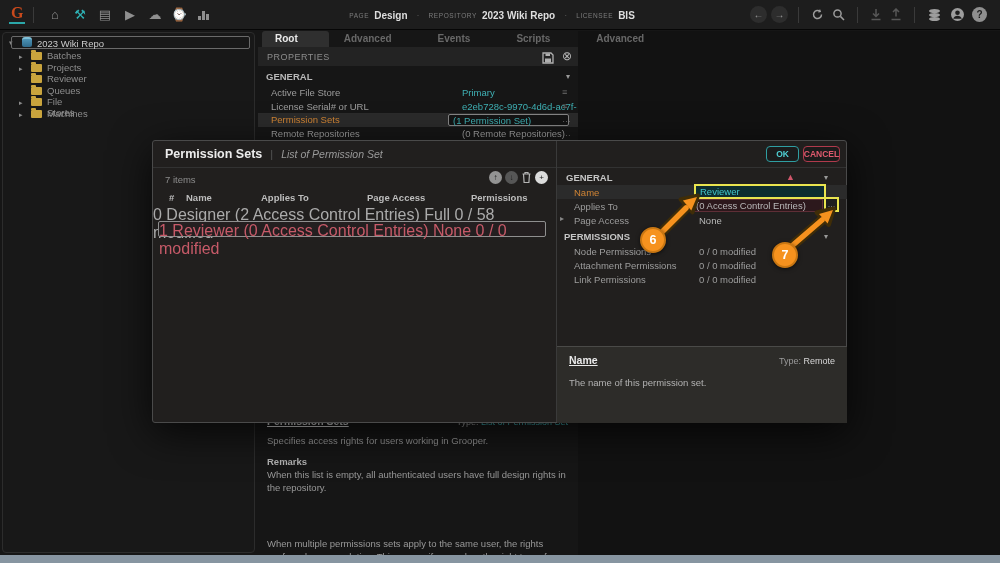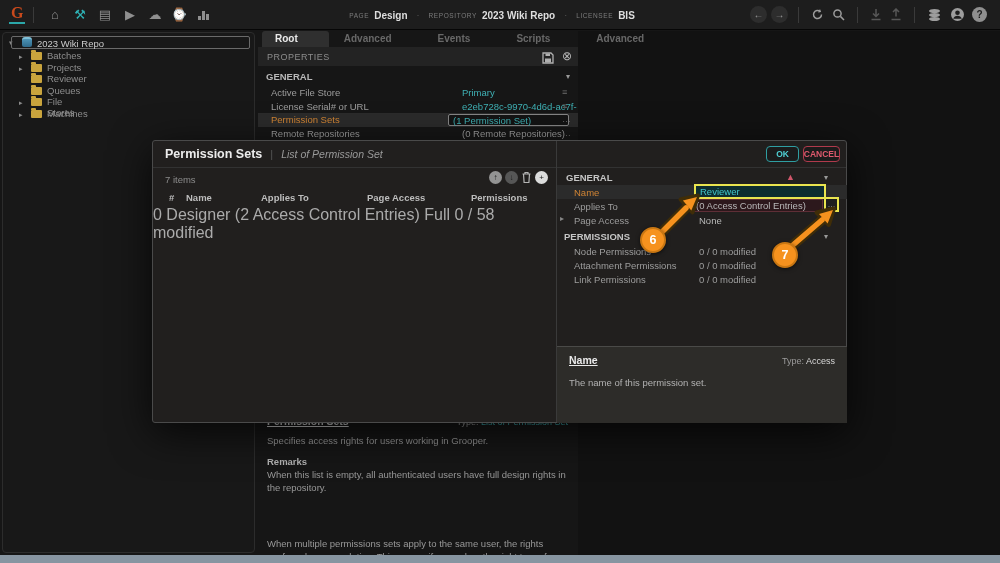--- a/index.html
+++ b/index.html
@@ -307,20 +307,27 @@
       <span class="c3">Page Access</span>
       <span class="c4">Permissions</span>
     </div>
     <div class="trow0">
       <span class="c0">0</span>
       <span class="c1">Designer</span>
       <span class="c2">(2 Access Control Entries)</span>
       <span class="c3">Full</span>
       <span class="c4">0 / 58 modified</span>
     </div>
+    <div class="trow1">
+      <span class="r0">1</span>
+      <span class="r1">Reviewer</span>
+      <span class="r2">(0 Access Control Entries)</span>
+      <span class="r3">None</span>
+      <span class="r4">0 / 0 modified</span>
+    </div>
 
     <div class="m-div"></div>
     <span class="g-header" style="left:413px;top:31px;">GENERAL</span>
     <span class="warn">▲</span>
     <span class="chev" style="left:671px;top:32px;">▾</span>
 
     <div class="name-row-bg"></div>
     <span class="d-lbl name-lbl" style="top:45px;">Name</span>
     <div class="name-box">Reviewer</div>
 
@@ -340,21 +347,21 @@
     <span class="d-val" style="top:104px;color:#9d9d9d;">0 / 0 modified</span>
     <span class="d-lbl" style="top:118px;">Attachment Permissions</span>
     <span class="d-val" style="top:118px;color:#9d9d9d;">0 / 0 modified</span>
     <span class="d-lbl" style="top:132px;">Link Permissions</span>
     <span class="d-val" style="top:132px;color:#9d9d9d;">0 / 0 modified</span>
 
     <div class="helpbox">
       <span class="help-title">Name</span>
       <span class="help-type">
         <span class="t1">Type:</span>
-        <span class="t2">Access</span>
+        <span class="t2">Remote</span>
       </span>
       <span class="help-body">The name of this permission set.</span>
     </div>
   </div>
 
   <svg id="arrows">
     <g stroke-linecap="round">
       <line x1="655" y1="239" x2="686" y2="208" stroke="#3f2d08" stroke-width="10"></line>
       <polygon points="698,195.5 692.5,212.5 680.5,199.5" fill="#3f2d08" stroke="#3f2d08" stroke-width="4" stroke-linejoin="round"></polygon>
       <line x1="655" y1="239" x2="686" y2="208" stroke="#f6921e" stroke-width="5.5"></line>

